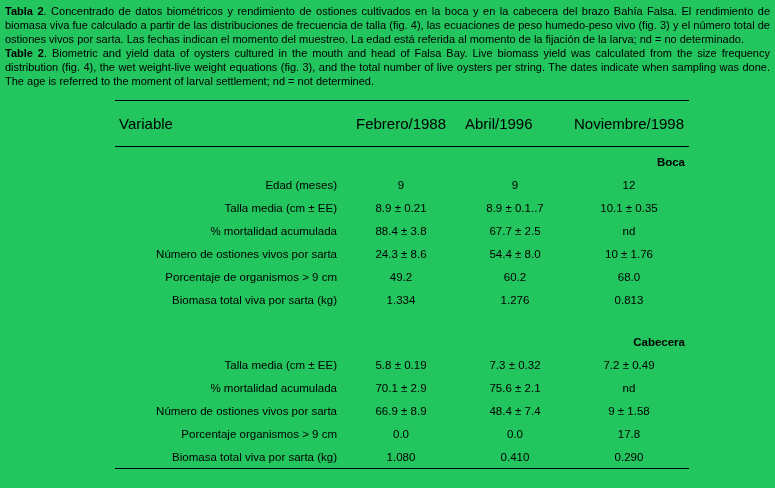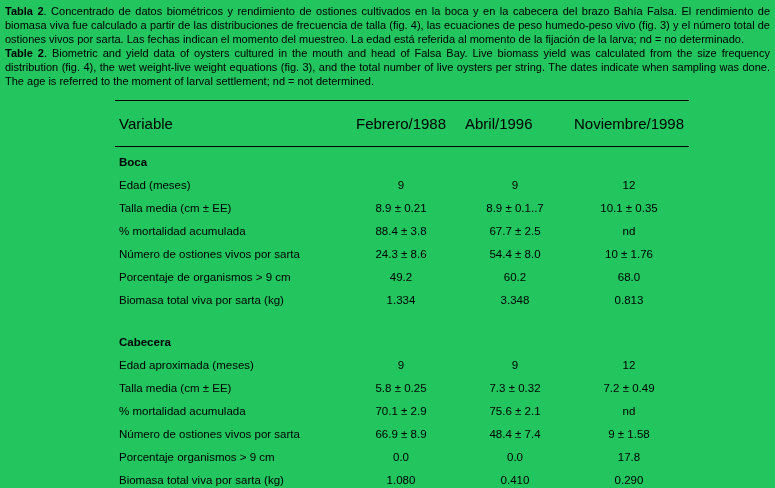--- a/index.html
+++ b/index.html
@@ -41,25 +41,25 @@
   }
   th.col-variable { text-align: left; width: 218px; }
   th.col-date-1 { text-align: center; width: 112px; }
   th.col-date-2 { text-align: left; width: 100px; }
   th.col-date-3 { text-align: center; width: 112px; }
   table.data-table td {
     font-size: 11.5px;
     padding: 5.5px 4px;
     white-space: nowrap;
   }
-  td.var-cell { text-align: left; }
+  td.var-cell { text-align: right; }
   td.val-cell { text-align: center; }
   tr.section-row td {
     font-weight: bold;
-    text-align: left;
+    text-align: right;
     padding-top: 9px;
   }
   tr.gap-row td {
     padding: 0;
     height: 15px;
   }
 </style>
 </head>
 <body>
 
@@ -108,38 +108,32 @@
         </tr>
         <tr>
           <td class="var-cell">Porcentaje de organismos &gt; 9 cm</td>
           <td class="val-cell">49.2</td>
           <td class="val-cell">60.2</td>
           <td class="val-cell">68.0</td>
         </tr>
         <tr>
           <td class="var-cell">Biomasa total viva por sarta (kg)</td>
           <td class="val-cell">1.334</td>
-          <td class="val-cell">3.348</td>
+          <td class="val-cell">1.276</td>
           <td class="val-cell">0.813</td>
         </tr>
         <tr class="gap-row">
           <td colspan="4"></td>
         </tr>
         <tr class="section-row">
           <td colspan="4">Cabecera</td>
         </tr>
         <tr>
-          <td class="var-cell">Edad aproximada (meses)</td>
-          <td class="val-cell">9</td>
-          <td class="val-cell">9</td>
-          <td class="val-cell">12</td>
-        </tr>
-        <tr>
           <td class="var-cell">Talla media (cm ± EE)</td>
-          <td class="val-cell">5.8 ± 0.25</td>
+          <td class="val-cell">5.8 ± 0.19</td>
           <td class="val-cell">7.3 ± 0.32</td>
           <td class="val-cell">7.2 ± 0.49</td>
         </tr>
         <tr>
           <td class="var-cell">% mortalidad acumulada</td>
           <td class="val-cell">70.1 ± 2.9</td>
           <td class="val-cell">75.6 ± 2.1</td>
           <td class="val-cell">nd</td>
         </tr>
         <tr>

